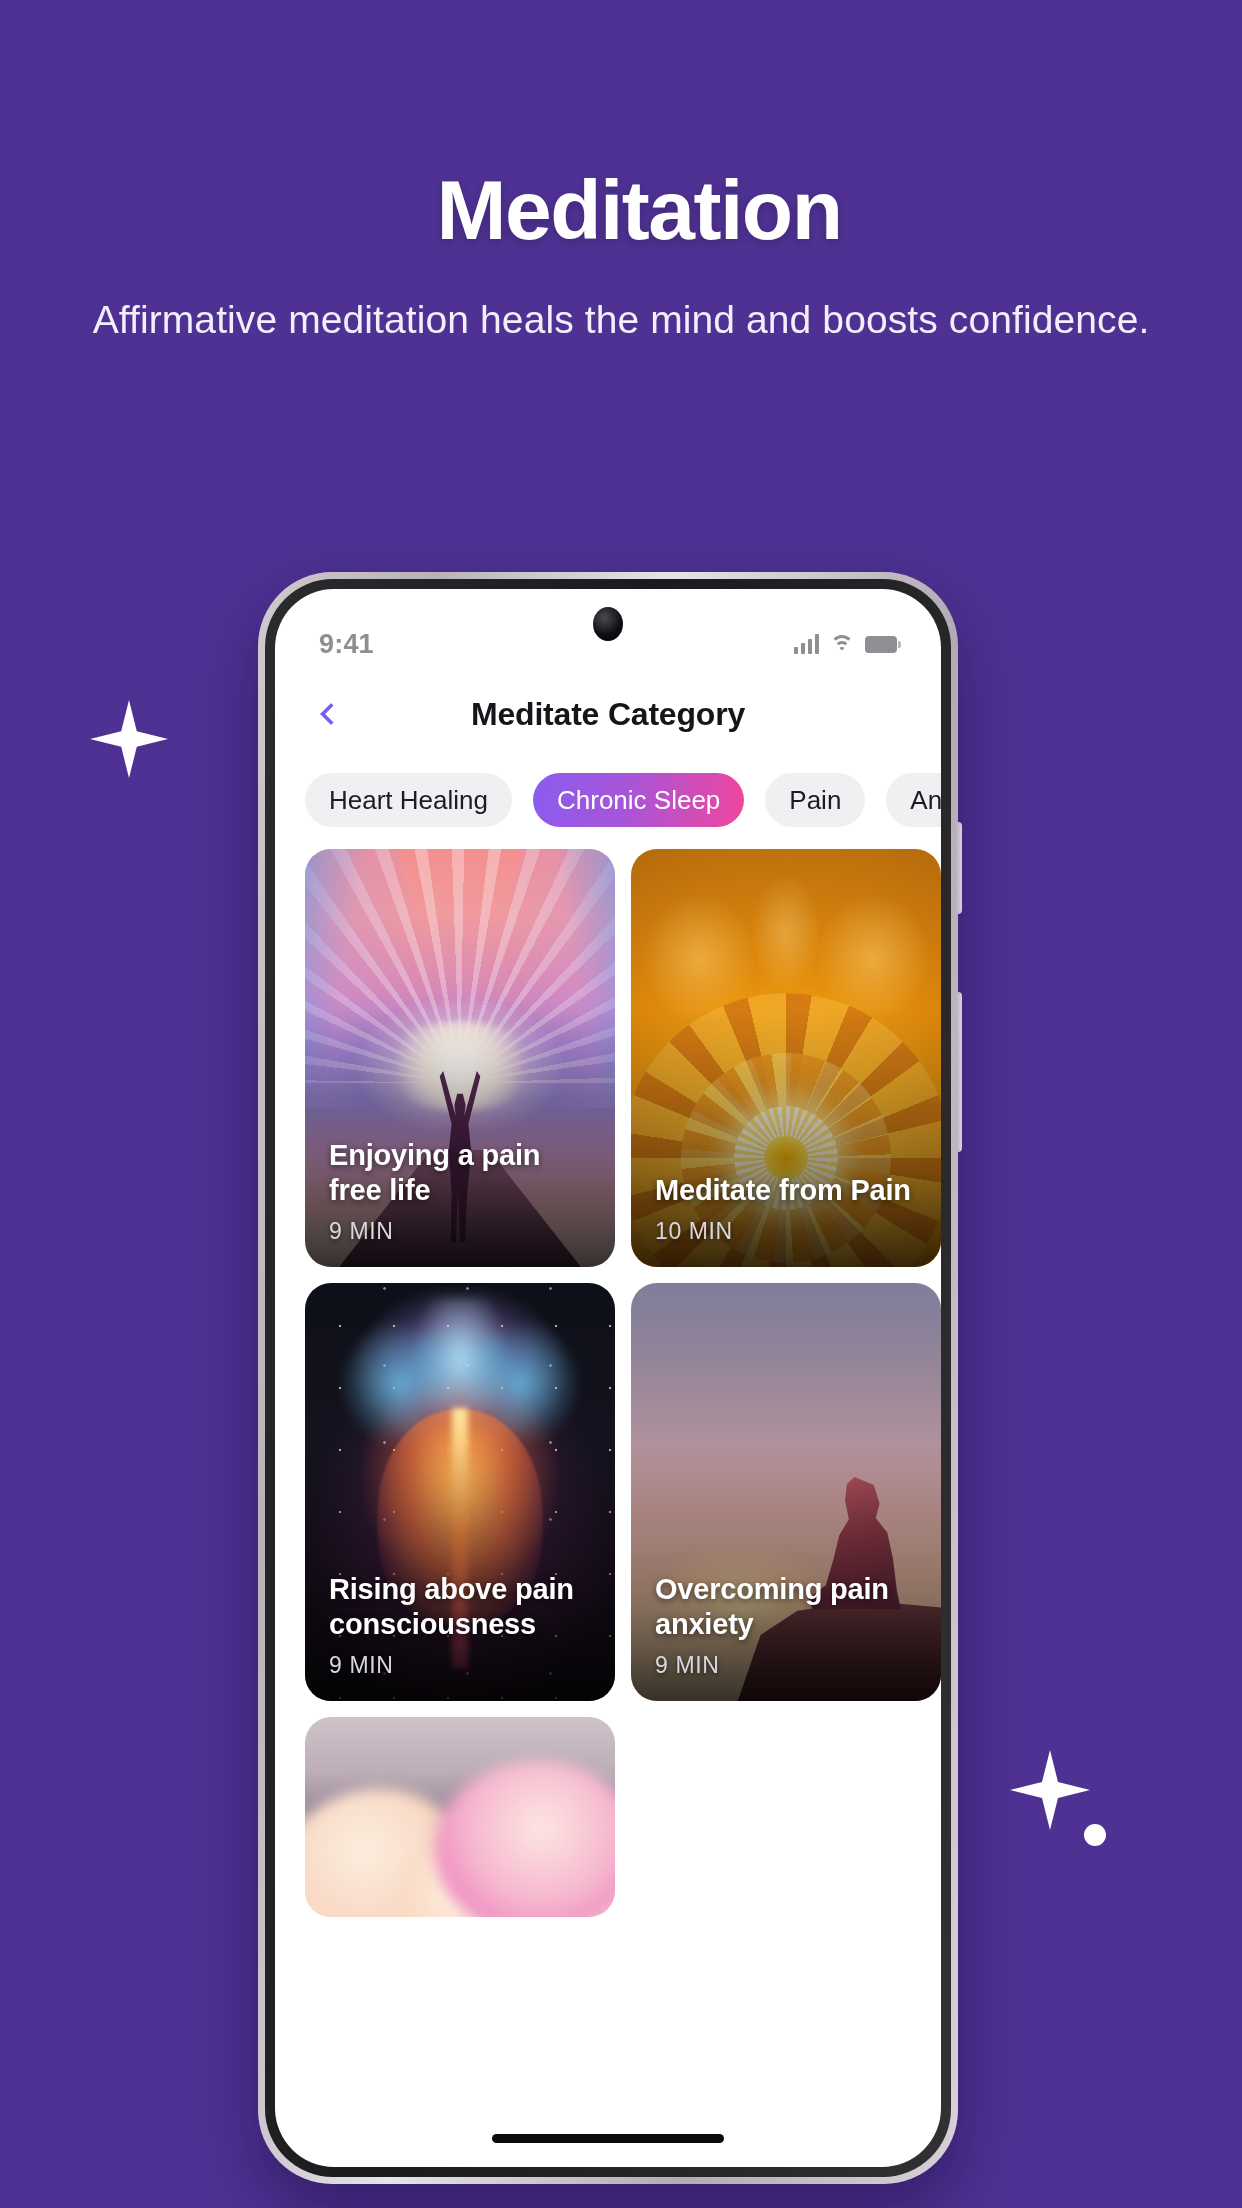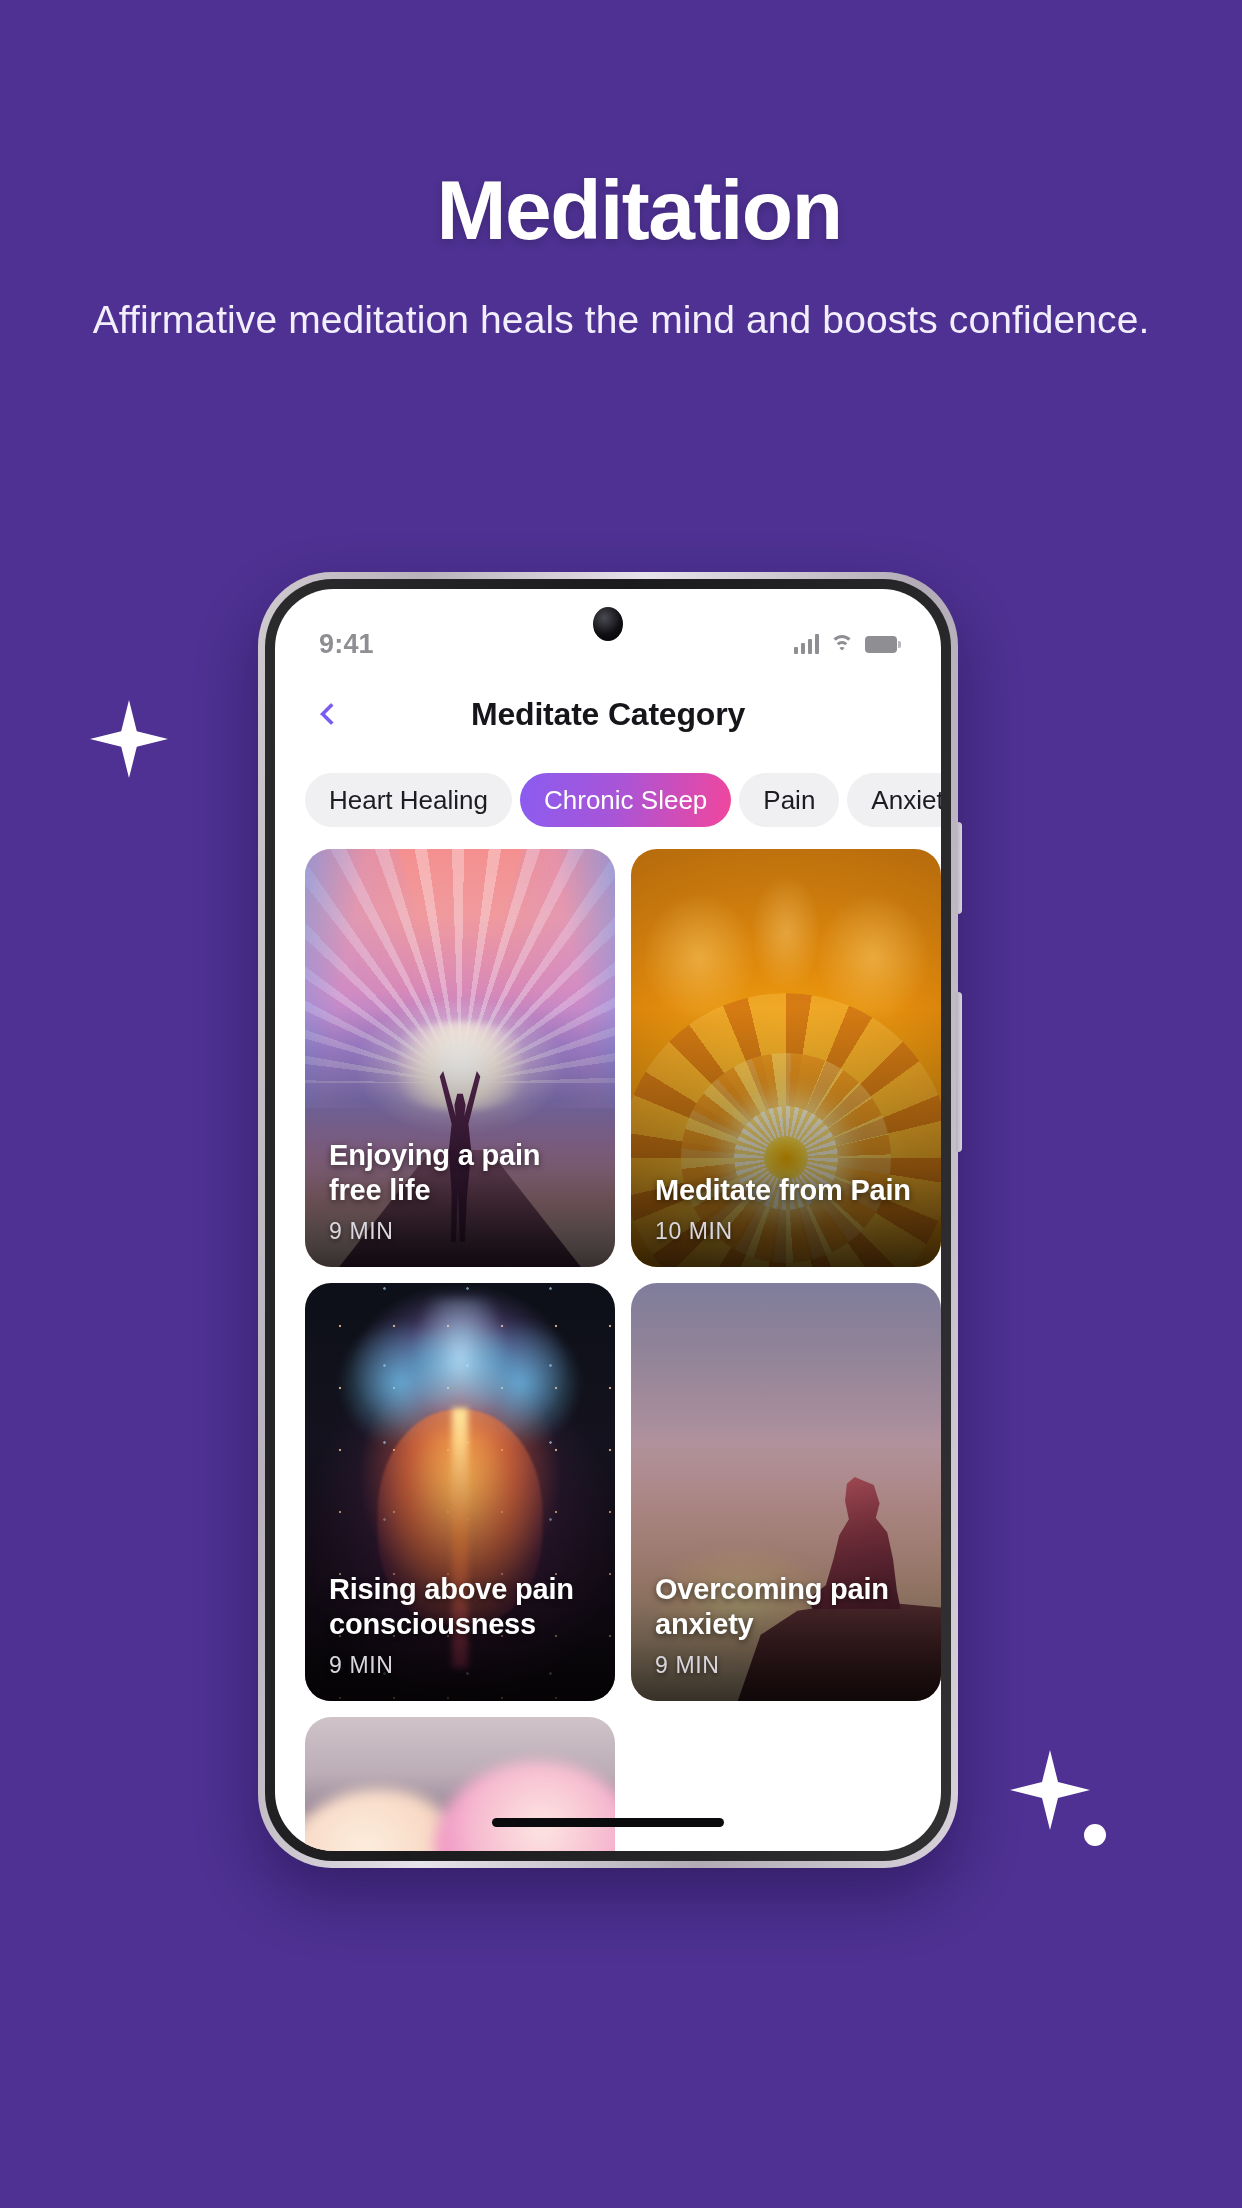--- a/index.html
+++ b/index.html
@@ -43,21 +43,21 @@
   .sparkle-right { left:1010px; top:1750px; width:80px; height:80px; }
   .dot-right {
     position:absolute; left:1084px; top:1824px;
     width:22px; height:22px; border-radius:50%; background:#ffffff;
   }
 
   
   .phone-outer {
     position:absolute;
     left:258px; top:572px;
-    width:700px; height:1296px;
+    width:700px; height:1612px;
     border-radius:74px;
     background:linear-gradient(100deg,#cfcace 0%,#b9b2bb 18%,#e7e3ea 42%,#b2abb6 72%,#d7d2da 100%);
     padding:7px;
     box-shadow:0 28px 60px rgba(20,8,50,.42);
   }
   .phone-frame {
     width:100%; height:100%;
     border-radius:68px;
     background:linear-gradient(100deg,#2b2b2e 0%,#1b1b1e 40%,#313134 100%);
     padding:10px;
@@ -147,21 +147,21 @@
   .nav-title {
     position:absolute; left:0; right:0;
     text-align:center;
     font-size:32px; font-weight:700; color:#16161a;
     letter-spacing:-.2px;
     pointer-events:none;
   }
 
   
   .chips {
-    display:flex; gap:8px;
+    display:flex; gap:21px;
     padding:18px 0 22px 30px;
     overflow:hidden;
     white-space:nowrap;
   }
   .chip {
     flex:0 0 auto;
     padding:14px 24px;
     border-radius:40px;
     background:#f0f0f2;
     color:#1c1c22;

